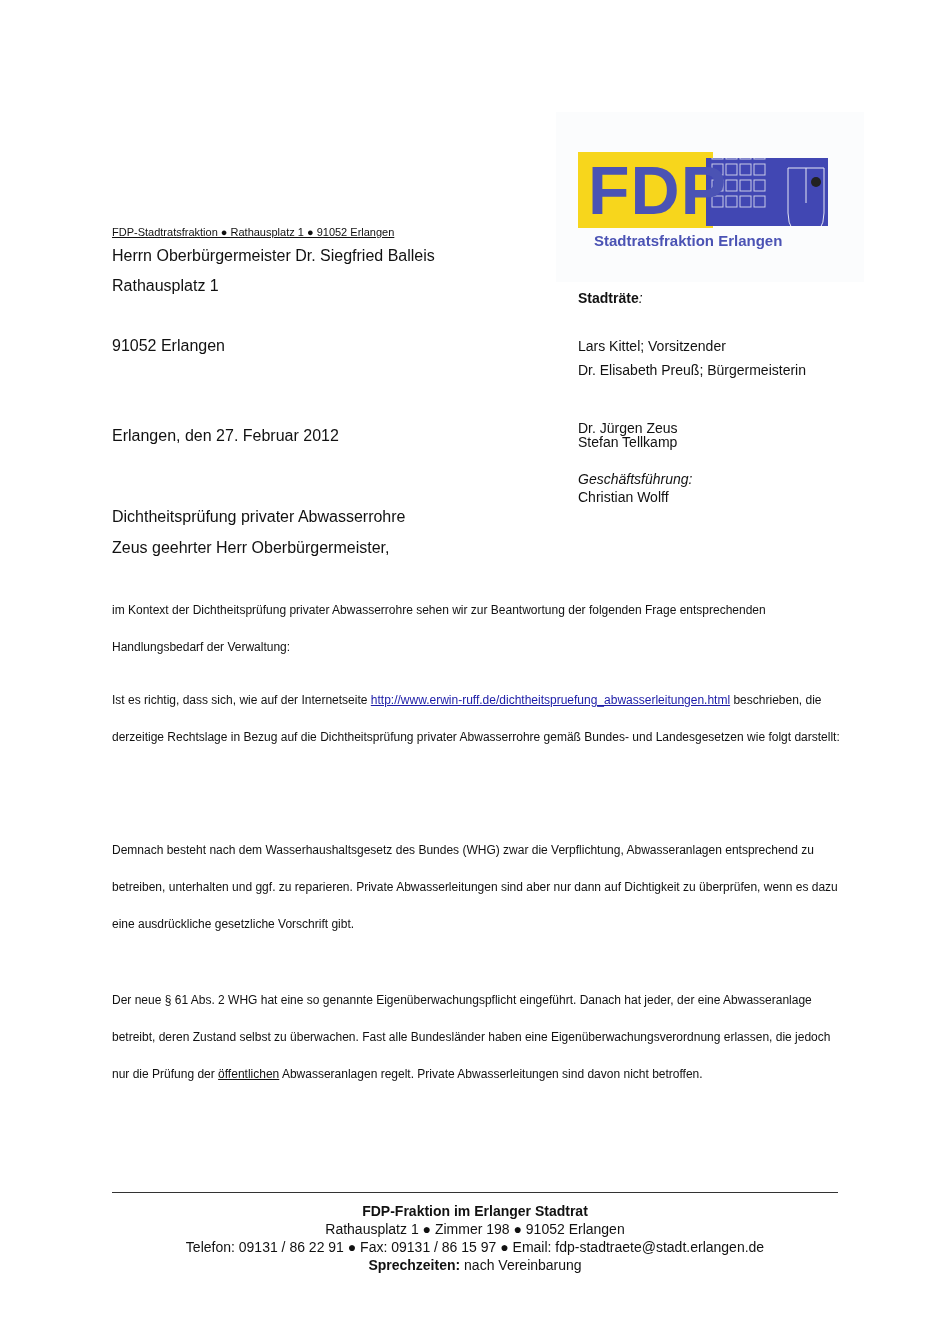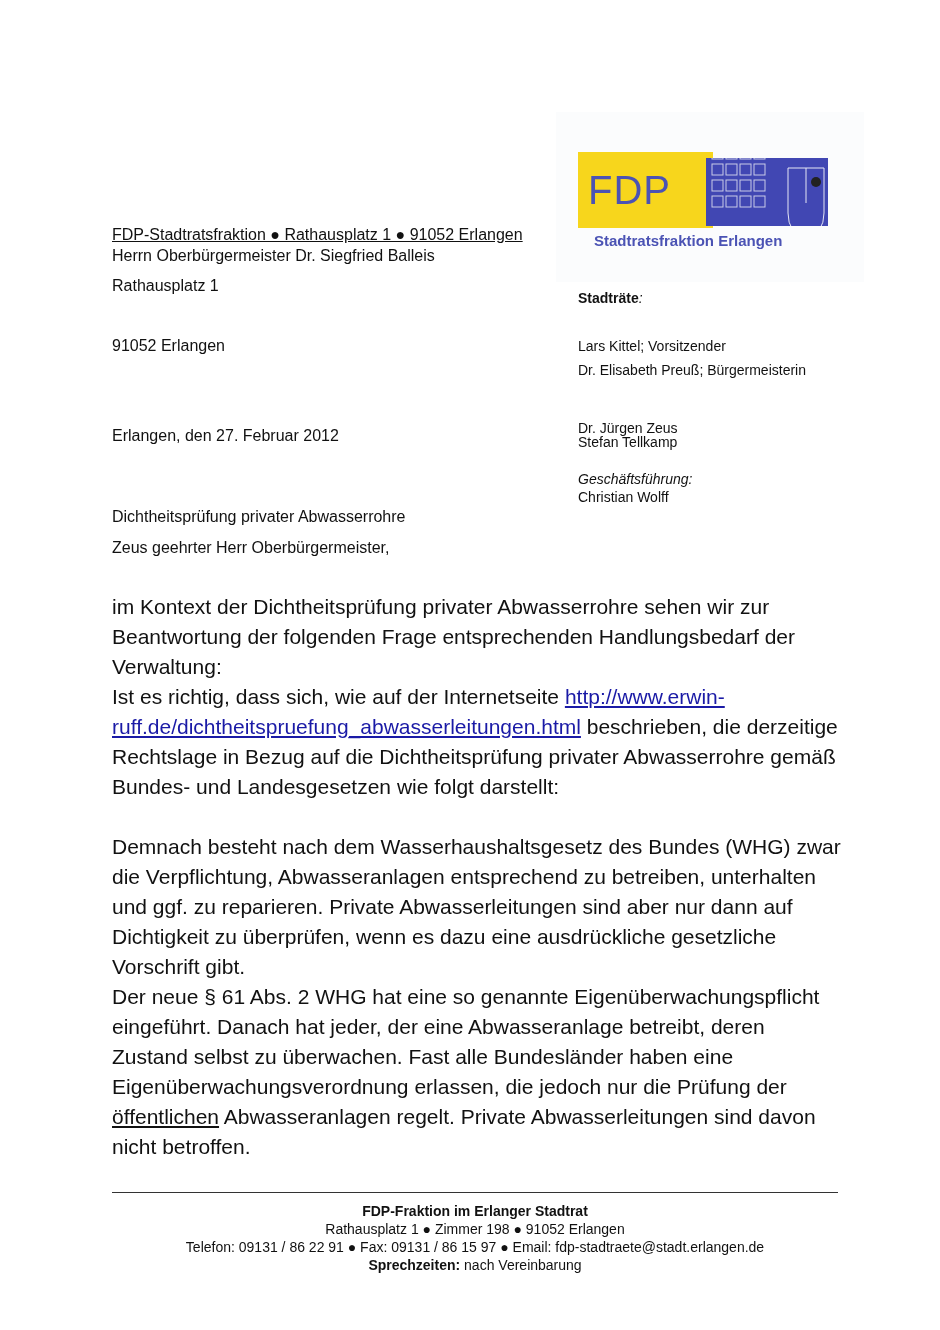--- a/index.html
+++ b/index.html
@@ -3,27 +3,27 @@
   <meta charset="utf-8">
   <style>
     html, body { margin: 0; padding: 0; background: #ffffff; }
     body {
       width: 940px; height: 1330px; position: relative; overflow: hidden;
       font-family: "Liberation Sans", sans-serif; color: #111111;
     }
     .abs { position: absolute; }
     .logo-wrap { left: 556px; top: 112px; width: 308px; height: 170px; background: #fbfcfd; }
     .logo-yellow { left: 22px; top: 40px; width: 135px; height: 76px; background: #f7d61c; }
-    .logo-fdp { left: 32px; top: 42px; font-size: 40px; font-weight: normal; color: #4b53b4; letter-spacing: 1px; line-height: 72px; }
+    .logo-fdp { left: 32px; top: 42px; font-size: 68px; font-weight: bold; color: #4b53b4; letter-spacing: 1px; line-height: 72px; }
     .logo-blue { left: 150px; top: 46px; width: 122px; height: 68px; background: #4147b3; }
     .logo-sub { left: 38px; top: 120px; font-size: 15px; font-weight: bold; color: #4b53b4; }
-    .sender-line { left: 112px; top: 226px; font-size: 16px; text-decoration: underline; }
+    .sender-line { left: 112px; top: 226px; font-size: 11px; text-decoration: underline; }
     .addr { left: 112px; font-size: 16px; }
     .side { left: 578px; font-size: 14px; }
-    .body-text { left: 112px; width: 730px; font-size: 21px; line-height: 30px; }
+    .body-text { left: 112px; width: 730px; font-size: 12px; line-height: 37px; }
     .link { color: #1a1aa6; text-decoration: underline; }
     .u { text-decoration: underline; }
     .footer-rule { left: 112px; top: 1192px; width: 726px; height: 0; border-top: 1.5px solid #333; }
     .footer { left: 112px; width: 726px; text-align: center; font-size: 14px; line-height: 18px; }
   </style>
 </head>
 <body>
 
 <div class="abs logo-wrap">
   <div class="abs logo-yellow"></div>

